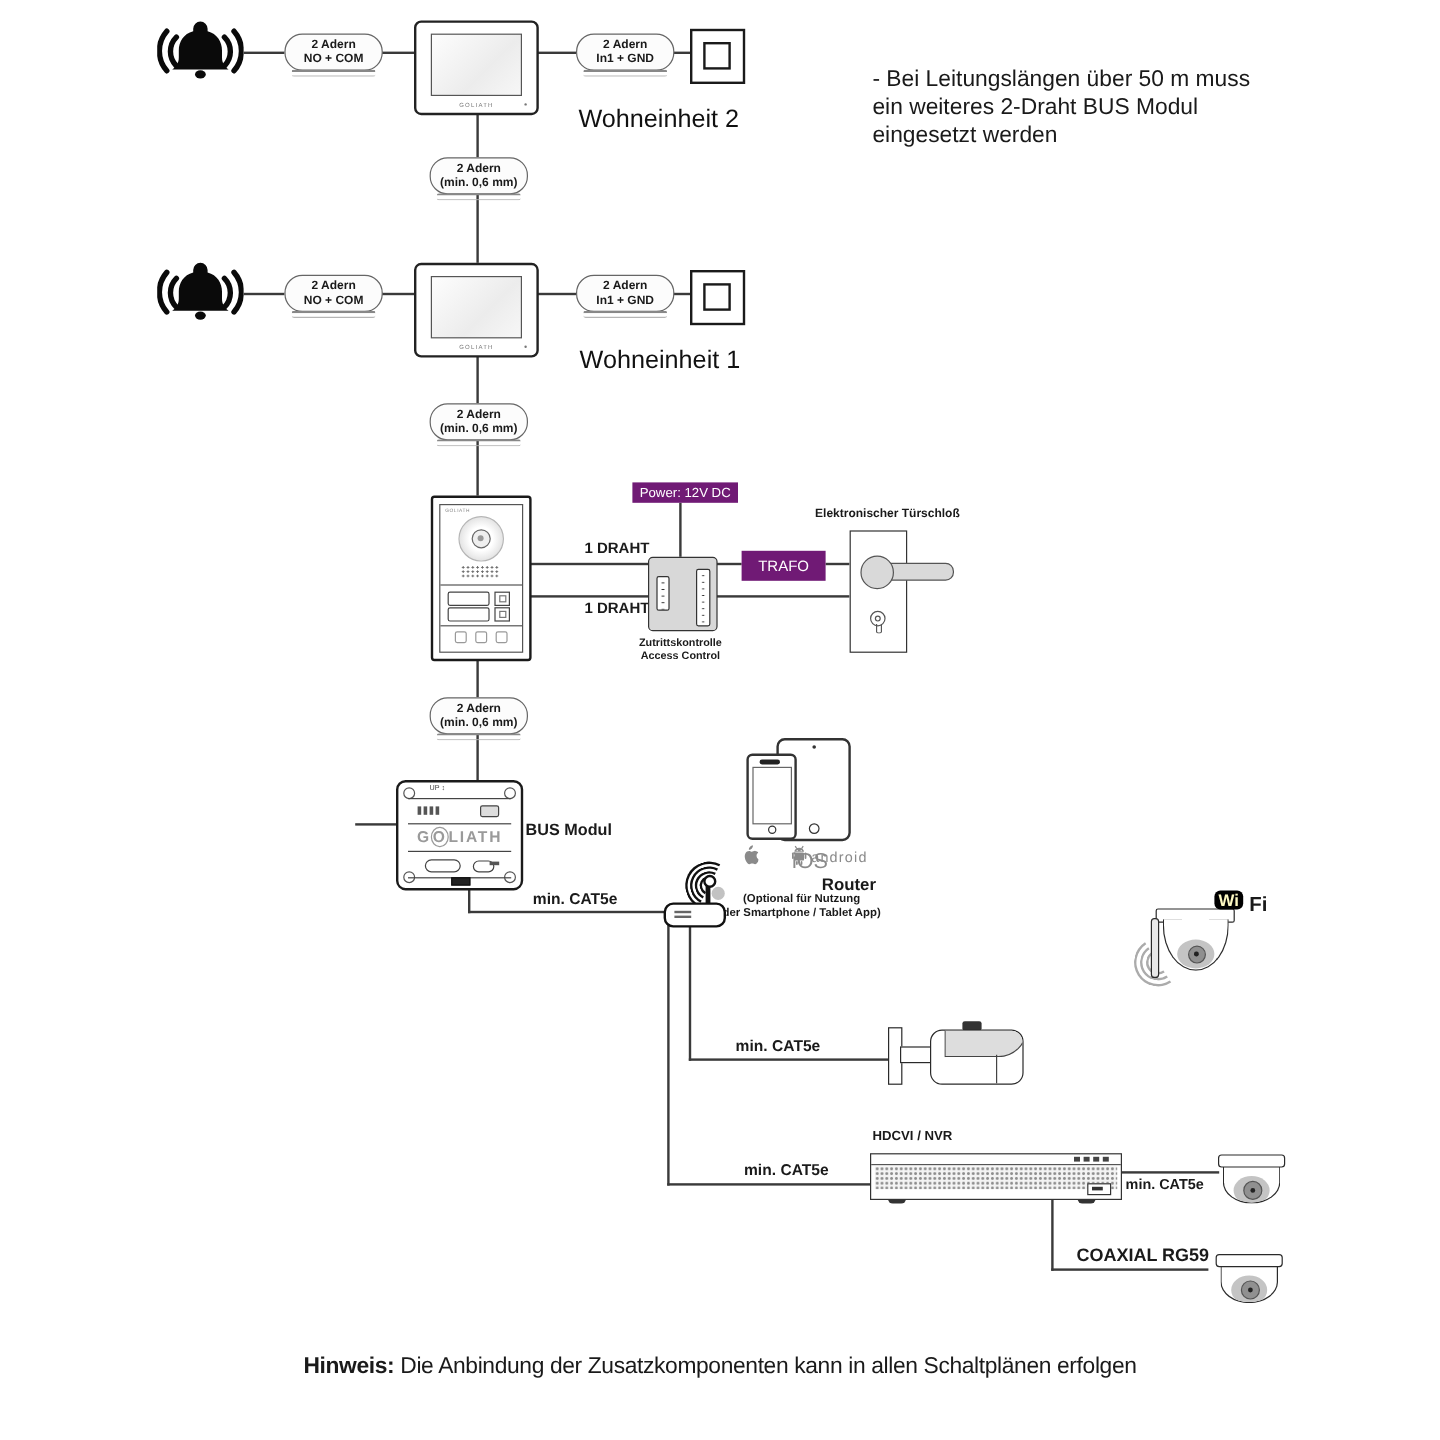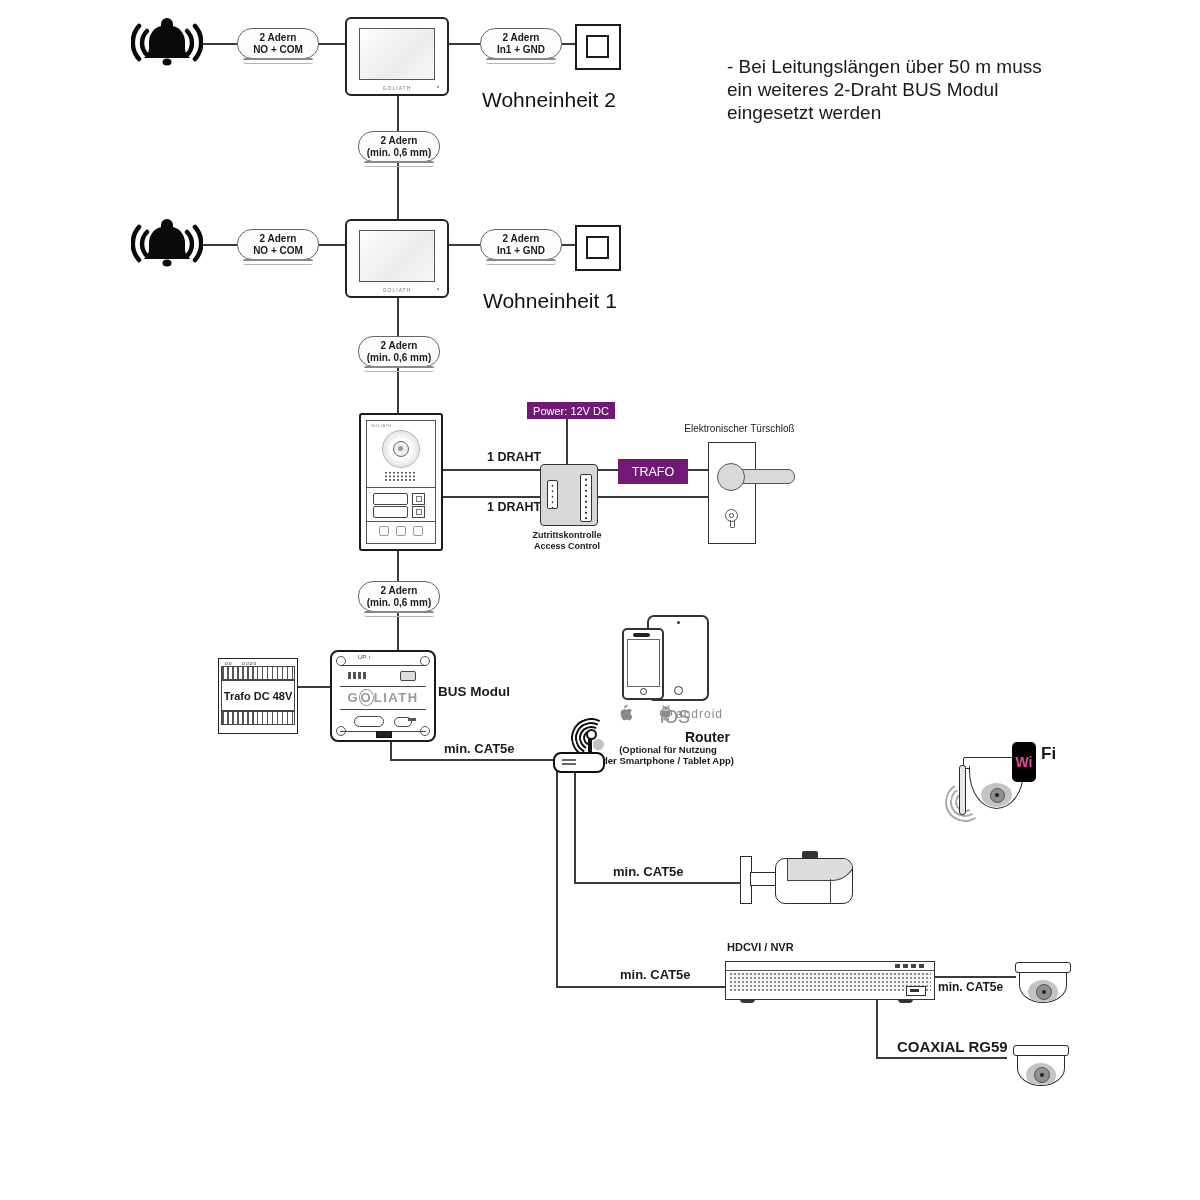--- a/index.html
+++ b/index.html
@@ -111,21 +111,21 @@
   .wcam-plate{position:absolute;left:963px;top:757px;width:64px;height:10px;border:1.6px solid #2a2a2a;
         border-radius:2px;background:#fff;z-index:4;}
   .wcam-dome{position:absolute;left:969px;top:766px;width:53px;height:42px;border:1.6px solid #2a2a2a;
         border-top:none;border-radius:0 0 50% 50%/0 0 88% 88%;background:#fff;z-index:4;overflow:hidden;}
   .wcam-lens{position:absolute;left:11px;top:17px;width:31px;height:24px;background:#c4c4c4;border-radius:50%;}
   .wcam-iris{position:absolute;left:20px;top:22px;width:13px;height:13px;background:#8f8f8f;
         border:1px solid #555;border-radius:50%;}
   .wcam-dot{position:absolute;left:25px;top:27px;width:3.5px;height:3.5px;background:#222;border-radius:50%;}
   .wcam-ant{position:absolute;left:959px;top:765px;width:4.5px;height:48px;background:#e8e8e8;
         border:1.4px solid #2a2a2a;border-radius:3px;z-index:5;}
-  .wi-box{position:absolute;left:1012px;top:742px;width:24px;height:40px;background:#000;color:#ec4899;
+  .wi-box{position:absolute;left:1012px;top:742px;width:24px;height:16px;background:#000;color:#fef9c3;
         border-radius:5px;display:flex;align-items:center;justify-content:center;
         font-size:14px;font-weight:bold;z-index:6;}
   .fi-txt{position:absolute;left:1041px;top:744px;font-size:17px;font-weight:600;z-index:6;}
   
   .bullet{position:absolute;left:740px;top:848px;width:115px;height:60px;z-index:4;}
   .bu-bracket{position:absolute;left:0;top:8px;width:10px;height:46px;border:1.6px solid #2a2a2a;background:#fff;}
   .bu-arm{position:absolute;left:10px;top:24px;width:25px;height:12px;border:1.6px solid #2a2a2a;background:#fff;}
   .bu-body{position:absolute;left:35px;top:10px;width:76px;height:44px;border:1.6px solid #2a2a2a;
         border-radius:10px;background:#fff;overflow:hidden;}
   .bu-shield{position:absolute;left:11px;top:-2px;width:67px;height:22px;background:#ddd;
@@ -282,43 +282,35 @@
     <span>Zutrittskontrolle</span><br>
     <span>Access Control</span>
   </div>
 
   <div class="wh" style="left:596px;top:469px;width:22px;"></div>
   <div class="blackbox" style="left:618px;top:459px;width:70px;height:25px;font-size:12.5px;">
     <span>TRAFO</span>
   </div>
   <div class="wh" style="left:688px;top:469px;width:20px;"></div>
   <div class="wh" style="left:596px;top:496px;width:112px;"></div>
-  <div class="abs" style="left:667px;top:423px;width:145px;text-align:center;font-size:10px;font-weight:400;">Elektronischer Türschloß</div>
+  <div class="abs" style="left:667px;top:423px;width:145px;text-align:center;font-size:10px;font-weight:700;">Elektronischer Türschloß</div>
   <div class="lock">
     <div class="handle-l"></div>
     <div class="handle-c"></div>
     <div class="keyhole-c"></div>
     <div class="keyhole-s"></div>
   </div>
 
   <div class="wv" style="left:397px;top:547px;height:34px;"></div>
   <div class="pill" style="left:358px;top:581px;">
     <span>2 Adern</span>
     <span>(min. 0,6 mm)</span>
   </div>
   <div class="wv" style="left:397px;top:612px;height:38px;"></div>
 
-  <div class="trafo48">
-    <div class="t48-dots" style="left:6px;">oo&nbsp;&nbsp;&nbsp;&nbsp;oooo</div>
-    <div class="fins" style="top:7px;"></div>
-    <div class="t48-label">
-      <span>Trafo DC 48V</span>
-    </div>
-    <div class="fins" style="top:52px;"></div>
-  </div>
   <div class="wh" style="left:296px;top:686px;width:34px;"></div>
 
   <div class="bus">
     <div class="screw" style="left:4px;top:4px;"></div>
     <div class="screw" style="right:4px;top:4px;"></div>
     <div class="screw" style="left:4px;bottom:4px;"></div>
     <div class="screw" style="right:4px;bottom:4px;"></div>
     <div class="abs" style="left:26px;top:2px;font-size:6px;color:#444;">
       <span>UP</span> ↕
     </div>
@@ -454,14 +446,17 @@
       <div class="dm-lens"></div>
       <div class="dm-iris"></div>
       <div class="dm-dot"></div>
     </div>
   </div>
 
   <div class="notes">
     <p>- Bei Leitungslängen über 50 m muss ein weiteres 2-Draht BUS Modul eingesetzt werden</p>
   </div>
 
+  <div class="footer">
+    <b>Hinweis:</b><span> Die Anbindung der Zusatzkomponenten kann in allen Schaltplänen erfolgen</span>
+  </div>
 
 </div>
 
 </body></html>

